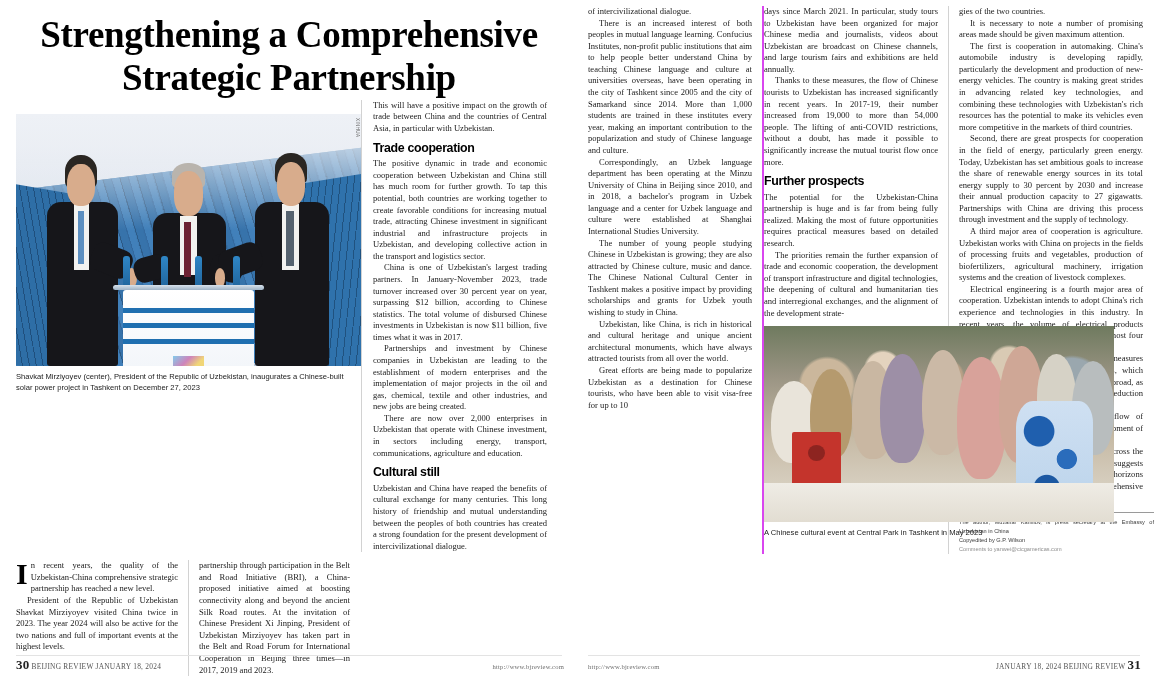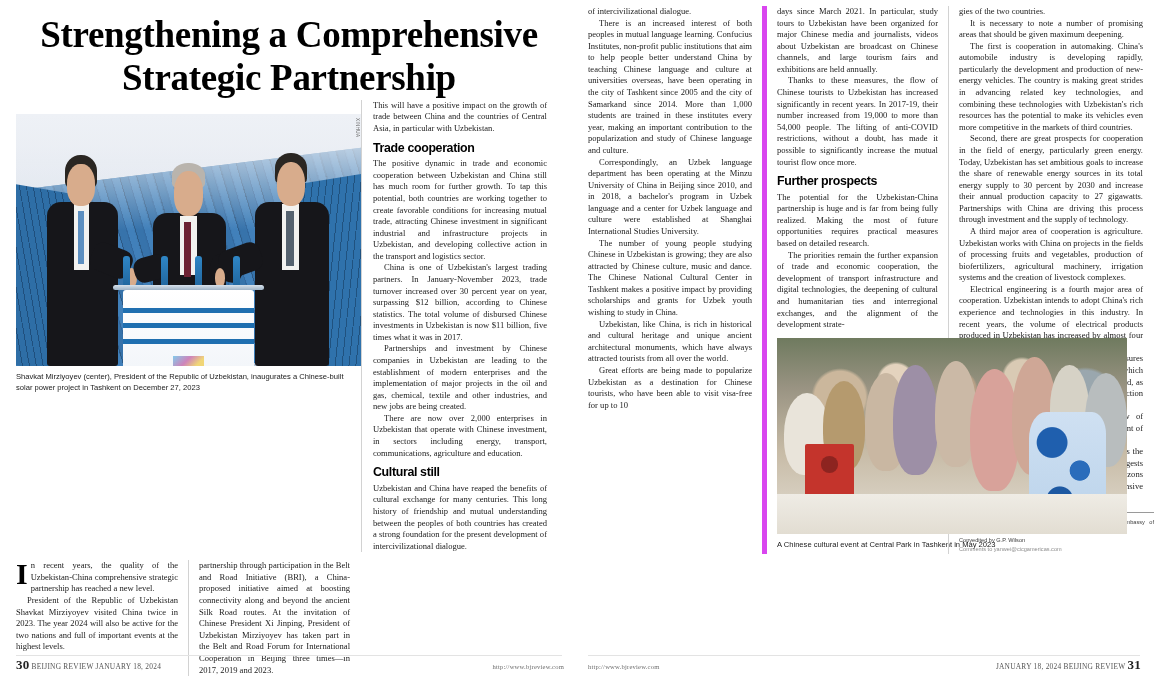--- a/index.html
+++ b/index.html
@@ -149,21 +149,21 @@
   .lcol2 { padding-left:10px; padding-right:10px; border-left:1px solid #d2d2d2; }
 
   .left-top { display:flex; }
   .left-photo-block { width:345px; }
   .left-col3-top { width:186px; padding-left:11px; border-left:1px solid #d2d2d2; }
 
   
   .right-cols { display:flex; padding-top:6px; }
   .rcol { width:186px; }
   .rcol1 { padding-right:10px; }
-  .rcol2 { padding-left:10px; padding-right:10px; border-left:5px solid #d946ef; }
+  .rcol2 { padding-right:10px; border-left:2px solid #d946ef; }
   .rcol3 { padding-left:10px; border-left:1px solid #d2d2d2; width:195px; }
 
   .photo-right {
     position:relative; width:350px; height:196px; margin-top:7px;
     overflow:hidden; background:#8d8a86;
   }
   .crowd-bg {
     position:absolute; inset:0;
     background:
       radial-gradient(circle at 18% 30%, #cbb79c 0 8%, rgba(203,183,156,0) 9%),
@@ -376,21 +376,21 @@
           <div class="crowd-blob" style="left:88%;top:18%;width:12%;height:48%;background:#b8bdbe;"></div>
           <div class="blue-robe"></div>
           <div class="red-box"></div>
           <div class="table-white"></div>
         </div>
         <div class="caption" style="width:350px;">A Chinese cultural event at Central Park in Tashkent in May 2023</div>
       </div>
 
       <div class="rcol rcol3 col">
         <p class="noindent" id="r3a">gies of the two countries.</p>
-        <p>It is necessary to note a number of promising areas that should be given maximum deepening.</p>
+        <p>It is necessary to note a number of promising areas made should be given maximum attention.</p>
         <p>The first is cooperation in automaking. China's automobile industry is developing rapidly, particularly the development and production of new-energy vehicles. The country is making great strides in advancing related key technologies, and combining these technologies with Uzbekistan's rich resources has the potential to make its vehicles even more competitive in the markets of third countries.</p>
         <p>Second, there are great prospects for cooperation in the field of energy, particularly green energy. Today, Uzbekistan has set ambitious goals to increase the share of renewable energy sources in its total energy supply to 30 percent by 2030 and increase their annual production capacity to 27 gigawatts. Partnerships with China are driving this process through investment and the supply of technology.</p>
         <p>A third major area of cooperation is agriculture. Uzbekistan works with China on projects in the fields of processing fruits and vegetables, production of biofertilizers, agricultural machinery, irrigation systems and the creation of livestock complexes.</p>
         <p>Electrical engineering is a fourth major area of cooperation. Uzbekistan intends to adopt China's rich experience and technologies in this industry. In recent years, the volume of electrical products produced in Uzbekistan has increased by almost four times.</p>
         <p>Uzbekistan is introducing new support measures for its electrical equipment manufacturers, which receive subsidies for transporting products abroad, as well as benefits in the form of a 50-percent reduction in income and property taxes.</p>
         <p>In addition, increasing the two-way flow of tourists is a priority, given the steady development of the tourism sector in Uzbekistan.</p>
         <p>
           <span>The positive dynamics of development across the entire spectrum of Uzbek-Chinese relations suggests that this trend will grow, opening up new horizons for the further deepening of the comprehensive strategic partnership.</span>
           <span class="br-mark">BR</span>
         </p>

